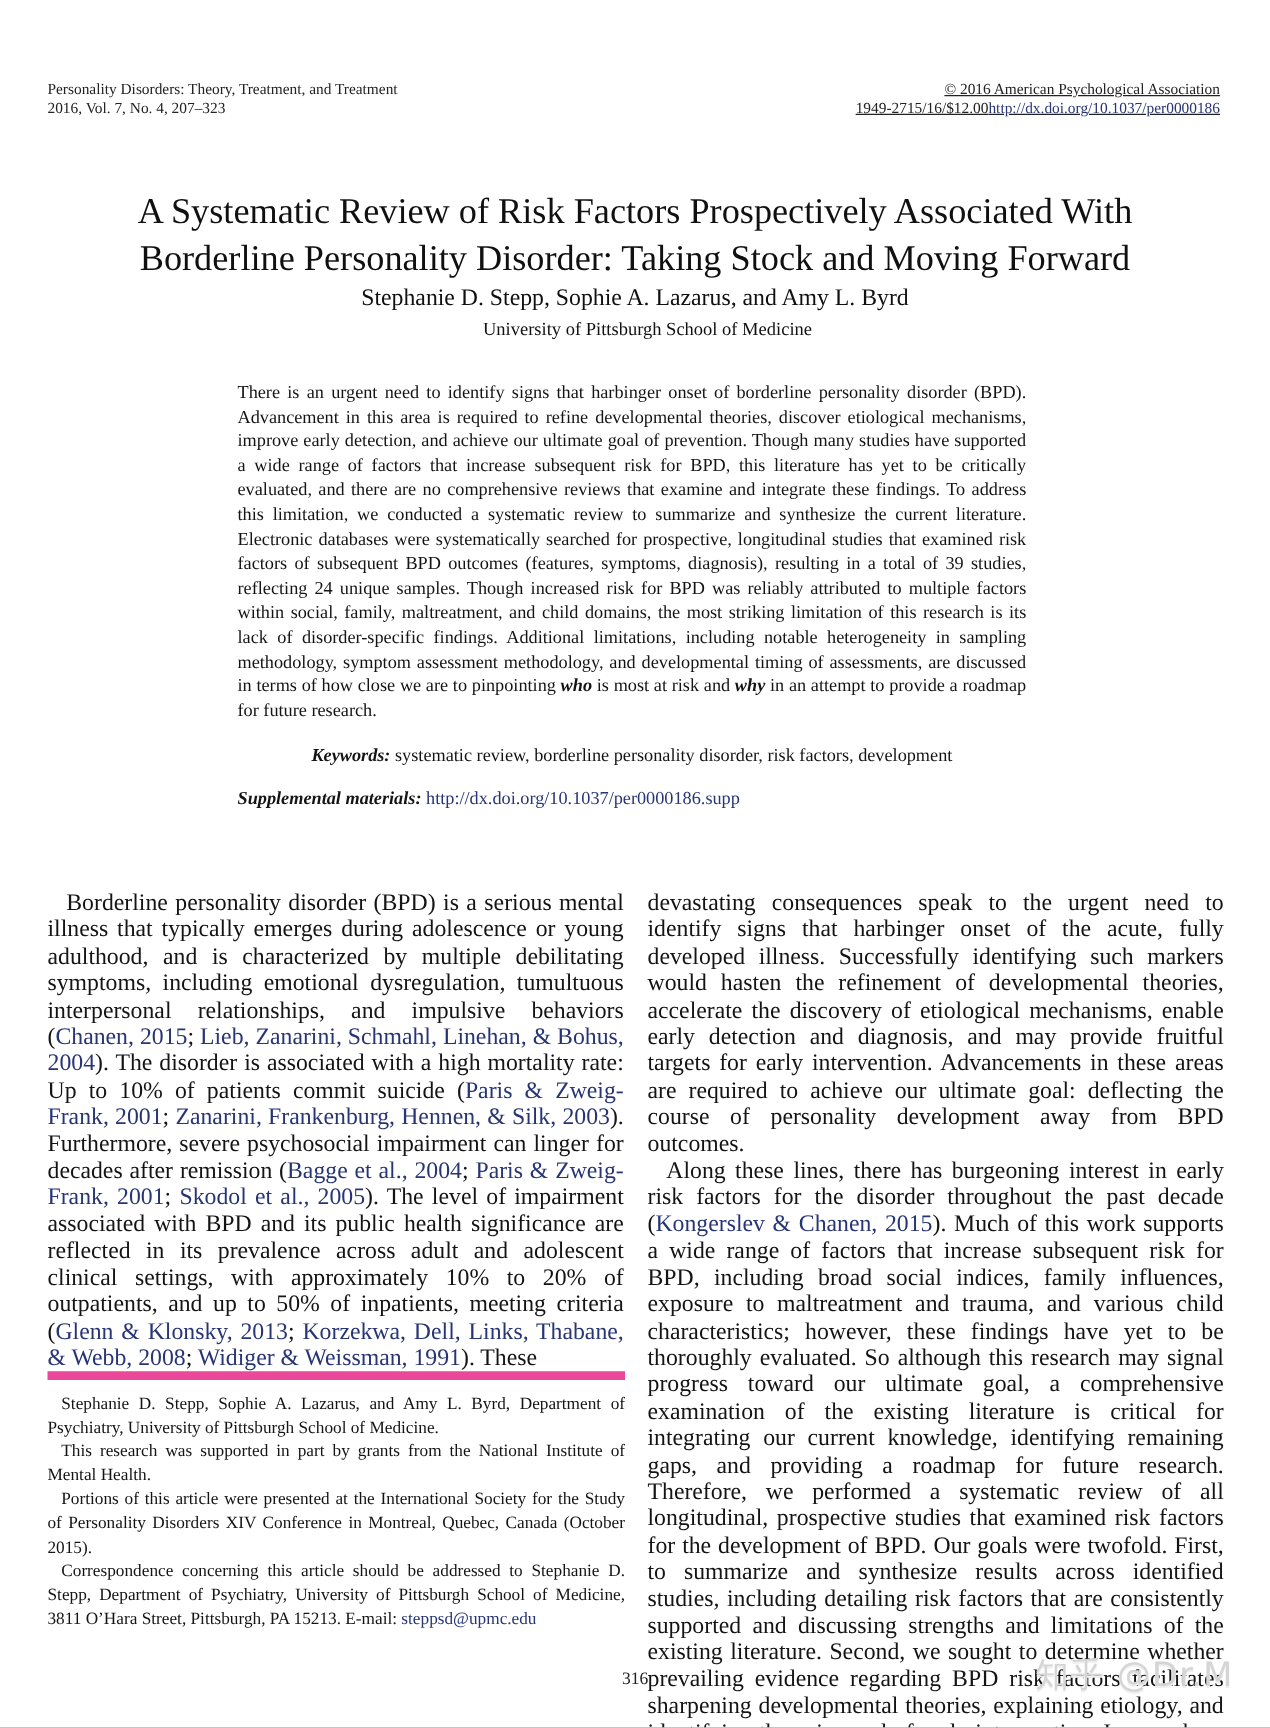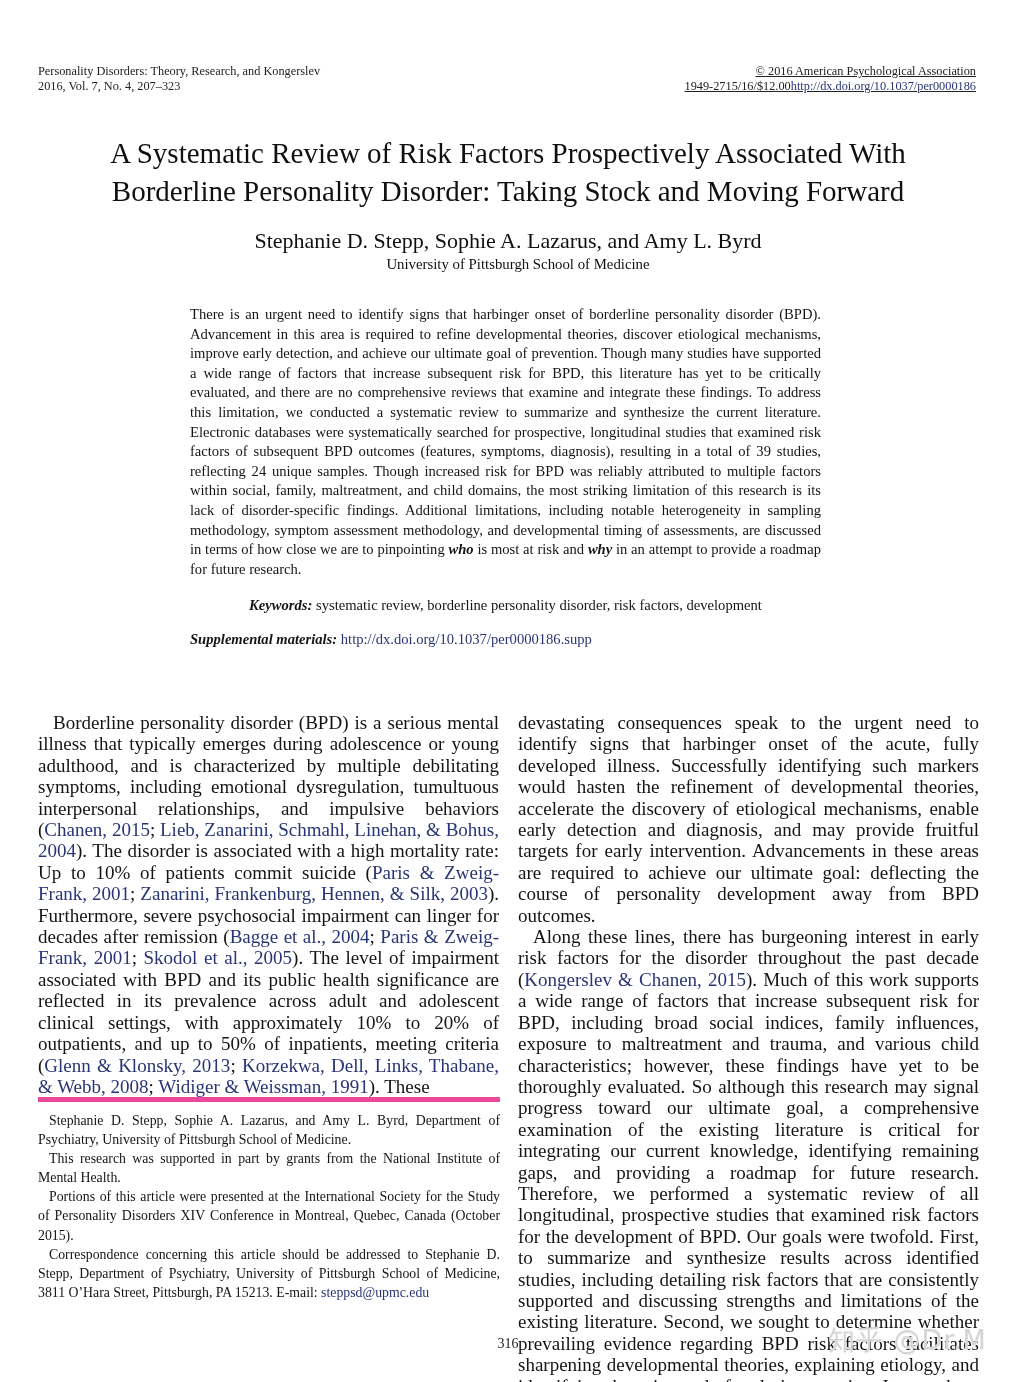--- a/index.html
+++ b/index.html
@@ -17,25 +17,25 @@
     position: absolute; top: 64px; left: 38px; right: 40px;
     display: flex; justify-content: space-between;
     font-size: 12.3px; line-height: 15px; color: #222;
   }
   .journal-header .right { text-align: right; text-decoration: underline; }
   .doi-link { color: #283575; }
   
   .article-title {
     position: absolute; top: 134px; left: 30px; right: 30px;
     text-align: center; font-size: 29px; line-height: 38px;
-    font-weight: 400; color: #101010; margin: 0;
+    font-weight: 400; color: #101010; margin: 16px;
   }
   .authors-line {
     position: absolute; top: 228px; left: 0; right: 0;
-    text-align: center; font-size: 22px; color: #101010;
+    text-align: center; font-size: 19px; color: #101010;
   }
   .affiliation-line {
     position: absolute; top: 256px; left: 0; right: 0;
     text-align: center; font-size: 14.8px; color: #101010; padding-left: 20px;
   }
   
   .abstract-block {
     position: absolute; top: 305px; left: 190px; width: 631px;
     font-size: 14.6px; line-height: 19.6px; text-align: justify;
   }
@@ -49,21 +49,21 @@
     position: absolute; top: 712px; left: 38px; width: 941px;
     display: flex; gap: 19px;
     font-size: 19px; line-height: 21.4px; text-align: justify;
   }
   .col { width: 461px; }
   .col p { margin: 0; text-indent: 15px; }
   .col p.no-indent { text-indent: 0; }
   
   .footnote-block {
     position: absolute; top: 1097px; left: 38px; width: 462px;
-    border-top: 5px solid #ec4899;
+    border-top: 7px solid #ec4899;
     padding-top: 9px;
     font-size: 13.8px; line-height: 19.1px; text-align: justify;
   }
   .footnote-block p { margin: 0; text-indent: 11px; }
   
   .page-number {
     position: absolute; top: 1336px; left: 0; right: 0;
     text-align: center; font-size: 14px; color: #222;
   }
   .watermark {
@@ -75,21 +75,21 @@
     user-select: none;
   }
 </style>
 </head>
 <body>
 
 <div class="page">
 
   <div class="journal-header">
     <div class="left">
-      <div>Personality Disorders: Theory, Research, and Kongerslev</div>
+      <div>Personality Disorders: Theory, Treatment, and Treatment</div>
       <div>2016, Vol. 7, No. 4, 207–323</div>
     </div>
     <div class="right">
       <div>© 2016 American Psychological Association</div>
       <div><span>1949-2715/16/$12.00</span><span class="doi-link">http://dx.doi.org/10.1037/per0000186</span></div>
     </div>
   </div>
 
   <h1 class="article-title"><span>A Systematic Review of Risk Factors Prospectively Associated With</span><br><span>Borderline Personality Disorder: Taking Stock and Moving Forward</span></h1>
 

